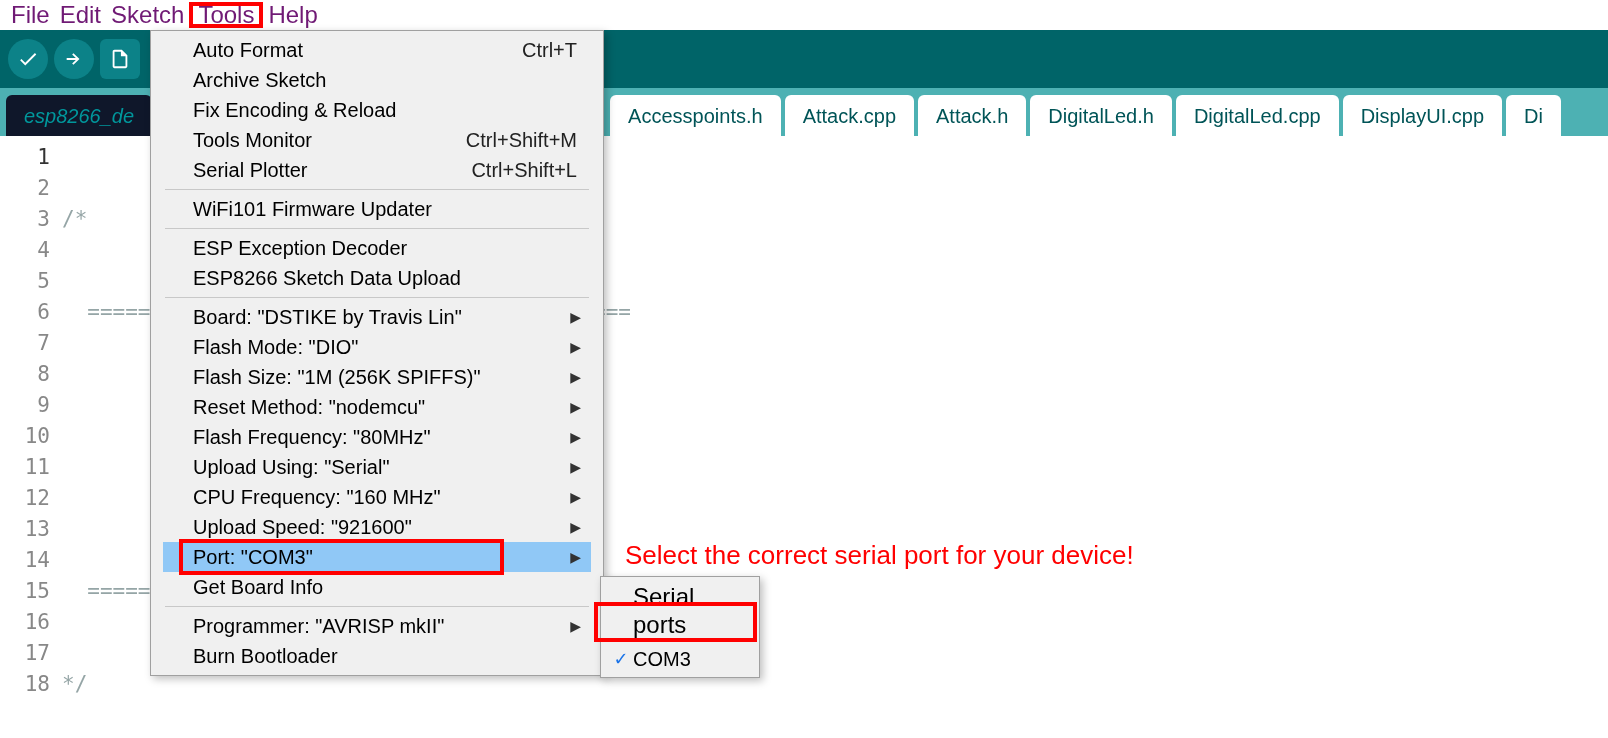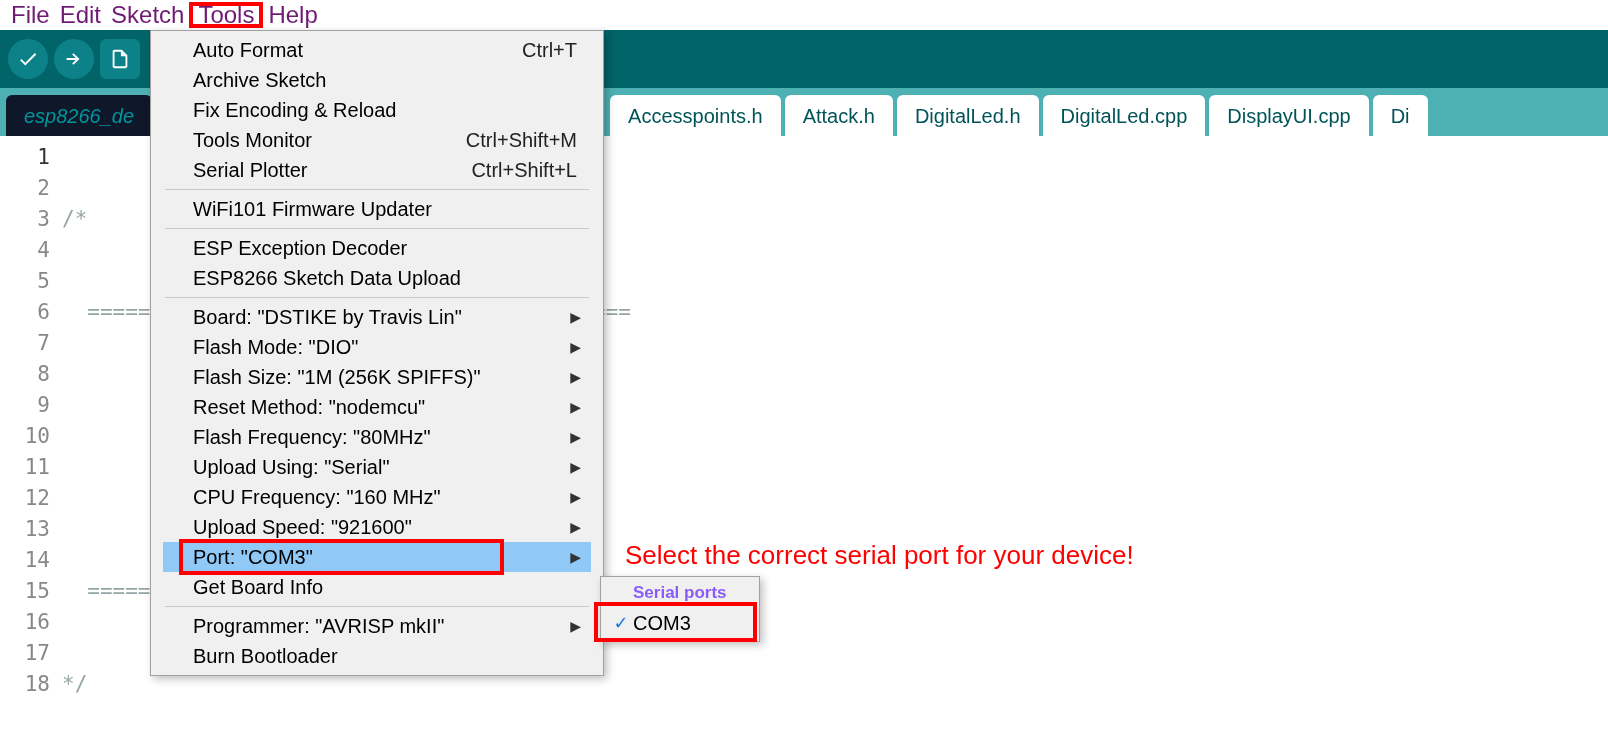--- a/index.html
+++ b/index.html
@@ -24,21 +24,21 @@
   .dropdown { position: absolute; left: 150px; top: 30px; width: 454px; background: #f0f0f0; border: 1px solid #a0a0a0; box-shadow: 3px 3px 8px rgba(0,0,0,0.25); z-index: 100; padding: 4px 12px; }
   .dd-item { display: flex; align-items: center; height: 30px; padding: 0 14px 0 30px; font-size: 20px; color: #000; cursor: pointer; position: relative; }
   .dd-item .label { flex: 1; }
   .dd-item .shortcut { color: #222; }
   .dd-item .arrow { position: absolute; right: 10px; font-size: 14px; color: #333; }
   .dd-sep { height: 1px; background: #c8c8c8; margin: 4px 2px; }
   .dd-item.hover { background: #90c8f6; }
   .dd-item.port-row { position: relative; }
   .port-red-box { position: absolute; left: 16px; top: -3px; width: 325px; height: 36px; border: 4px solid #ff0000; pointer-events: none; }
   .submenu { position: absolute; left: 600px; top: 576px; width: 160px; background: #f0f0f0; border: 1px solid #a0a0a0; box-shadow: 3px 3px 8px rgba(0,0,0,0.25); z-index: 110; padding: 2px 0; }
-  .sub-header { padding: 4px 14px 4px 32px; color: #8b5cf6; font-size: 17px; font-weight: bold; }
+  .sub-header { padding: 4px 14px 4px 32px; color: #000000; font-size: 24px; }
   .sub-item { display: flex; align-items: center; height: 32px; padding: 0 14px 0 8px; font-size: 20px; color: #000; cursor: pointer; }
   .sub-item .check { width: 24px; text-align: center; color: #1a73e8; font-size: 18px; }
   .sub-red-box { position: absolute; left: 594px; top: 602px; width: 163px; height: 40px; border: 4px solid #ff0000; pointer-events: none; z-index: 120; }
   .annotation { position: absolute; left: 625px; top: 540px; color: #ff0000; font-size: 26px; font-family: "Segoe UI", Arial, sans-serif; z-index: 60; }
 </style>
 </head>
 <body>
 
 <div class="menubar">
   <div class="menubar-item">File</div>
@@ -63,20 +63,21 @@
     <svg width="22" height="22" viewBox="0 0 24 24" fill="#fff">
         <path d="M14 2H6c-1.1 0-2 .9-2 2v16c0 1.1.9 2 2 2h12c1.1 0 2-.9 2-2V8l-6-6zM6 20V4h7v5h5v11H6z"></path>
       </svg>
   </div>
 </div>
 
 <div class="tabs-bar">
   <div class="tab active">esp8266_de</div>
   <div style="width:450px"></div>
   <div class="tab">Accesspoints.h</div>
+  <div class="tab">Attack.cpp</div>
   <div class="tab">Attack.h</div>
   <div class="tab">DigitalLed.h</div>
   <div class="tab">DigitalLed.cpp</div>
   <div class="tab">DisplayUI.cpp</div>
   <div class="tab">Di</div>
 </div>
 
 <div class="editor">
   <div class="gutter">
     <div class="ln cur">1</div>

